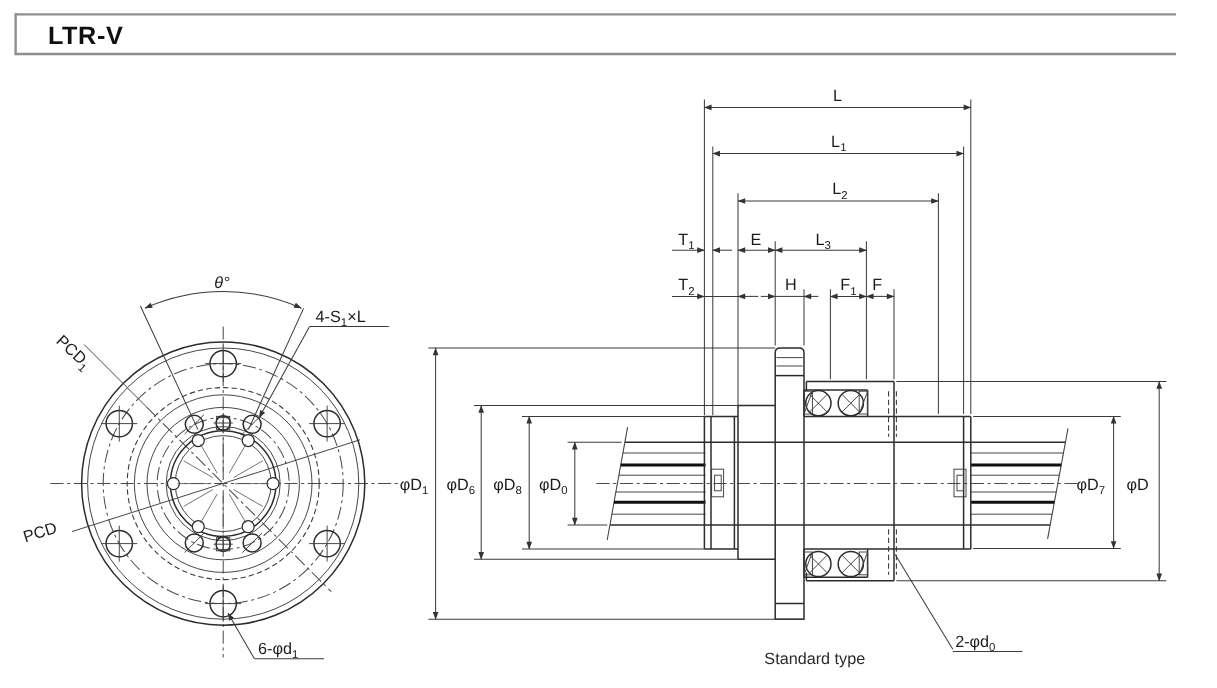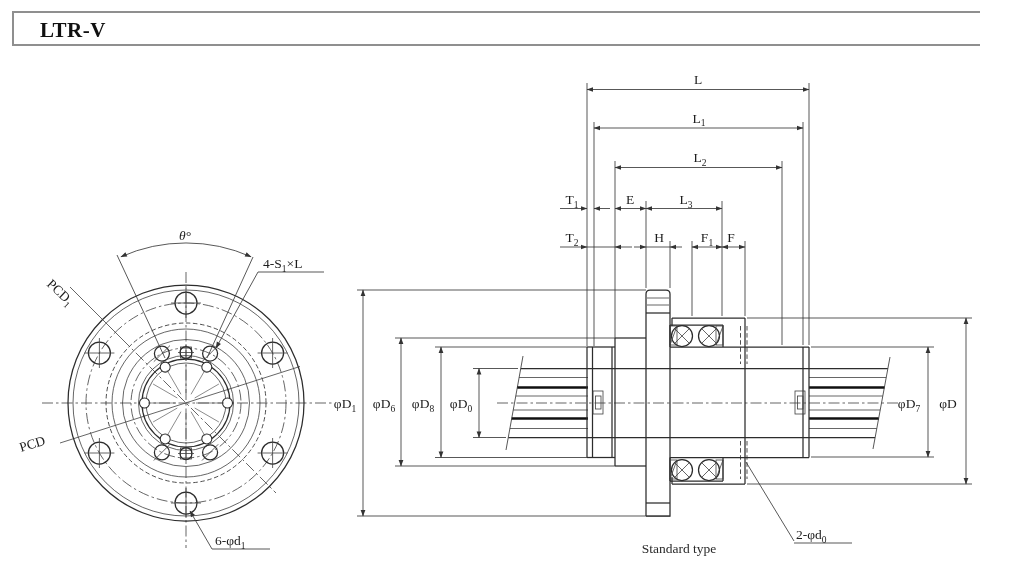--- a/index.html
+++ b/index.html
@@ -1,17 +1,17 @@
 <!DOCTYPE html>
 <html><head>
 <meta charset="utf-8">
 <style>
   html,body{margin:0;padding:0;background:#ffffff;}
   .stage{position:relative;width:980px;height:573px;background:#fff;overflow:hidden;
-         font-family:Liberation Serif, serif;}
+         font-family:Liberation Sans, sans-serif;}
   svg{display:block}
   .part   {stroke:#2c2c2c;stroke-width:1.25;fill:none;}
   .thinln {stroke:#3f3f3f;stroke-width:0.8;fill:none;}
   .thick  {stroke:#101010;stroke-width:2.6;fill:none;}
   .dim    {stroke:#3a3a3a;stroke-width:0.85;fill:none;}
   .cl     {stroke:#4a4a4a;stroke-width:0.85;fill:none;stroke-dasharray:11 3 2.5 3;}
   .hid    {stroke:#3a3a3a;stroke-width:0.9;fill:none;stroke-dasharray:4.5 2.6;}
   .brk    {stroke:#444;stroke-width:0.9;fill:none;}
   .dl     {font-size:13.5px;fill:#1c1c1c;}
   .dl .sub{font-size:9.5px;}

